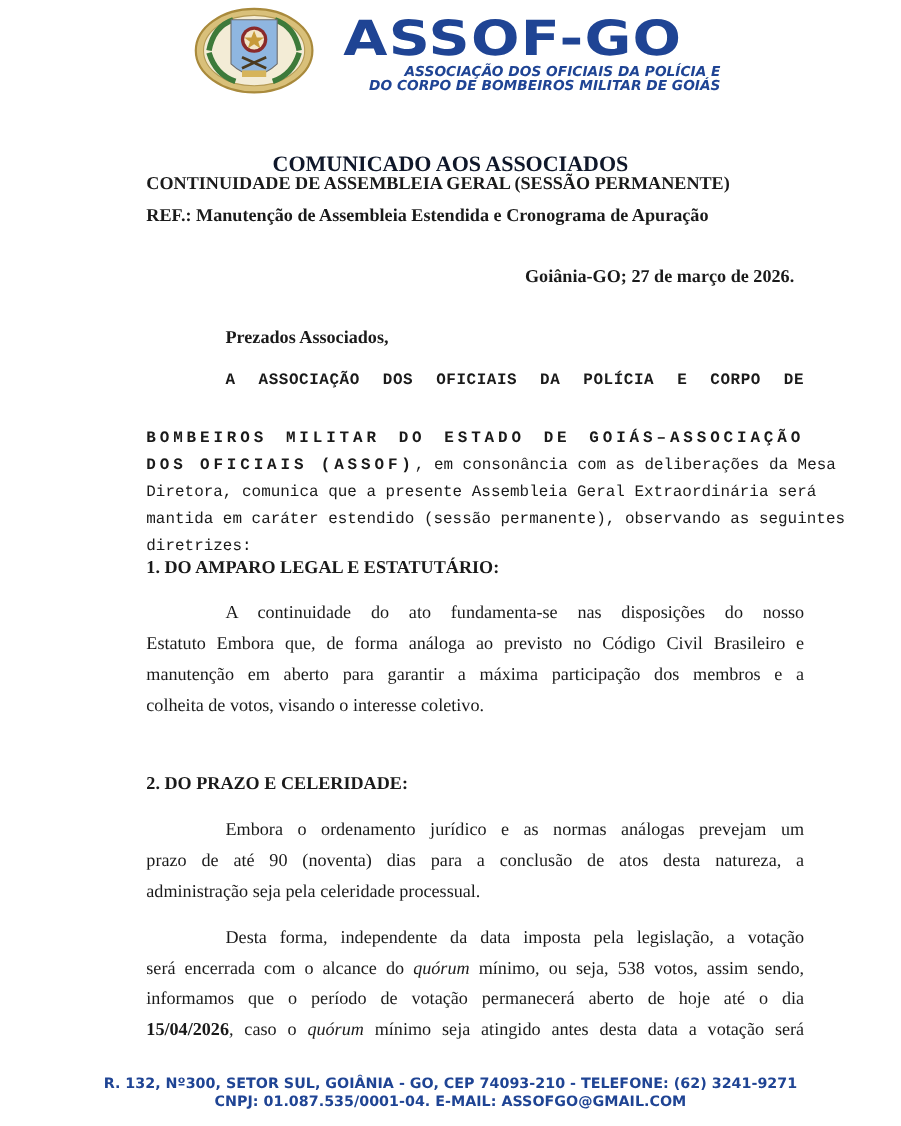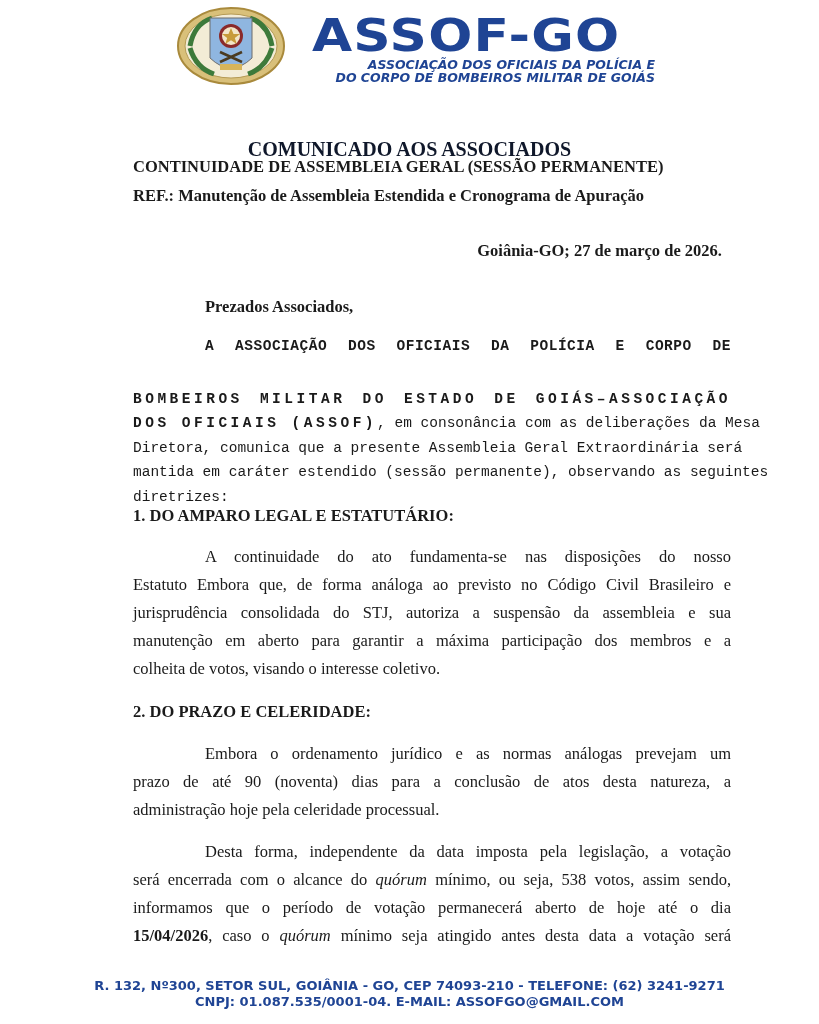--- a/index.html
+++ b/index.html
@@ -94,30 +94,29 @@
   <span class="line"><span class="bwide">DOS OFICIAIS (ASSOF)</span><span>, em consonância com as deliberações da Mesa</span></span>
   <span class="line">Diretora, comunica que a presente Assembleia Geral Extraordinária será</span>
   <span class="line">mantida em caráter estendido (sessão permanente), observando as seguintes</span>
   <span class="line last">diretrizes:</span>
 </div>
 
 <div class="t section-head sh1">1. DO AMPARO LEGAL E ESTATUTÁRIO:</div>
 <div class="para p1">
   <span class="line indent">A continuidade do ato fundamenta-se nas disposições do nosso</span>
   <span class="line">Estatuto Embora que, de forma análoga ao previsto no Código Civil Brasileiro e</span>
-  <span class="line">jurisprudência consolidada do STJ, autoriza a suspensão da assembleia e sua</span>
   <span class="line">manutenção em aberto para garantir a máxima participação dos membros e a</span>
   <span class="line last">colheita de votos, visando o interesse coletivo.</span>
 </div>
 
 <div class="t section-head sh2">2. DO PRAZO E CELERIDADE:</div>
 <div class="para p2">
   <span class="line indent">Embora o ordenamento jurídico e as normas análogas prevejam um</span>
   <span class="line">prazo de até 90 (noventa) dias para a conclusão de atos desta natureza, a</span>
-  <span class="line last">administração hoje pela celeridade processual.</span>
+  <span class="line last">administração seja pela celeridade processual.</span>
 </div>
 <div class="para p3">
   <span class="line indent">Desta forma, independente da data imposta pela legislação, a votação</span>
   <span class="line"><span>será encerrada com o alcance do </span><i>quórum</i><span>  mínimo, ou seja, 538 votos, assim sendo,</span></span>
   <span class="line">informamos que o período de votação permanecerá aberto de hoje até o dia</span>
   <span class="line"><b>15/04/2026</b><span>, caso o </span><i>quórum</i><span> mínimo seja atingido antes desta data a votação será</span></span>
 </div>
 
 <div class="footer">
   <div>R. 132, Nº300, SETOR SUL, GOIÂNIA - GO, CEP 74093-210 - TELEFONE: (62) 3241-9271</div>

